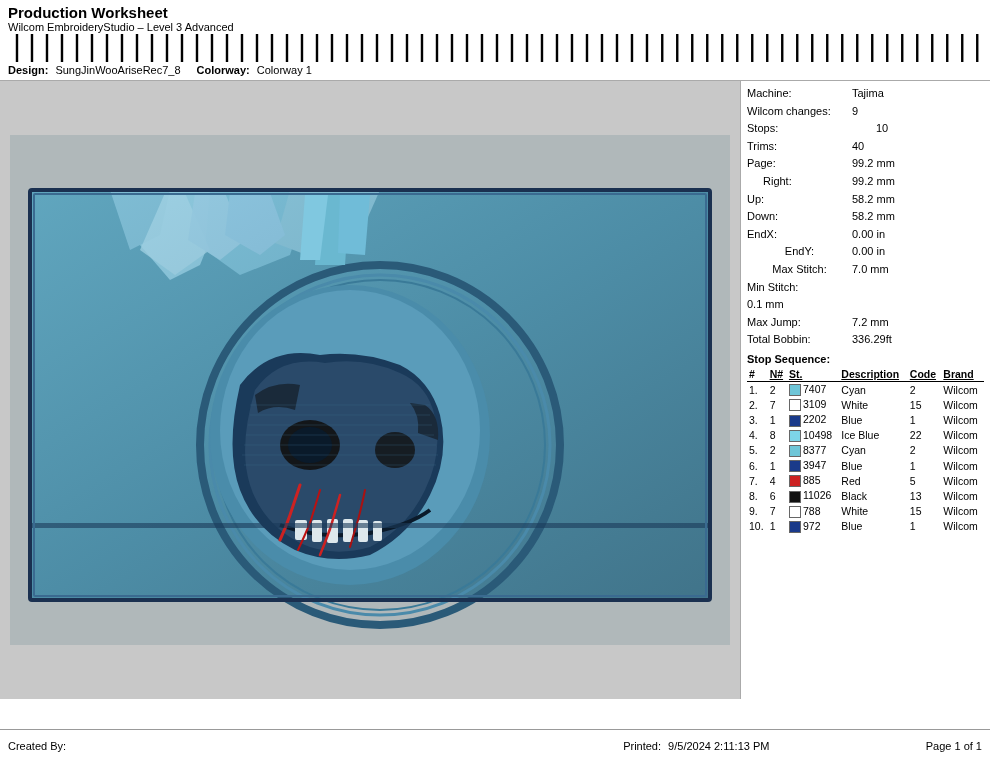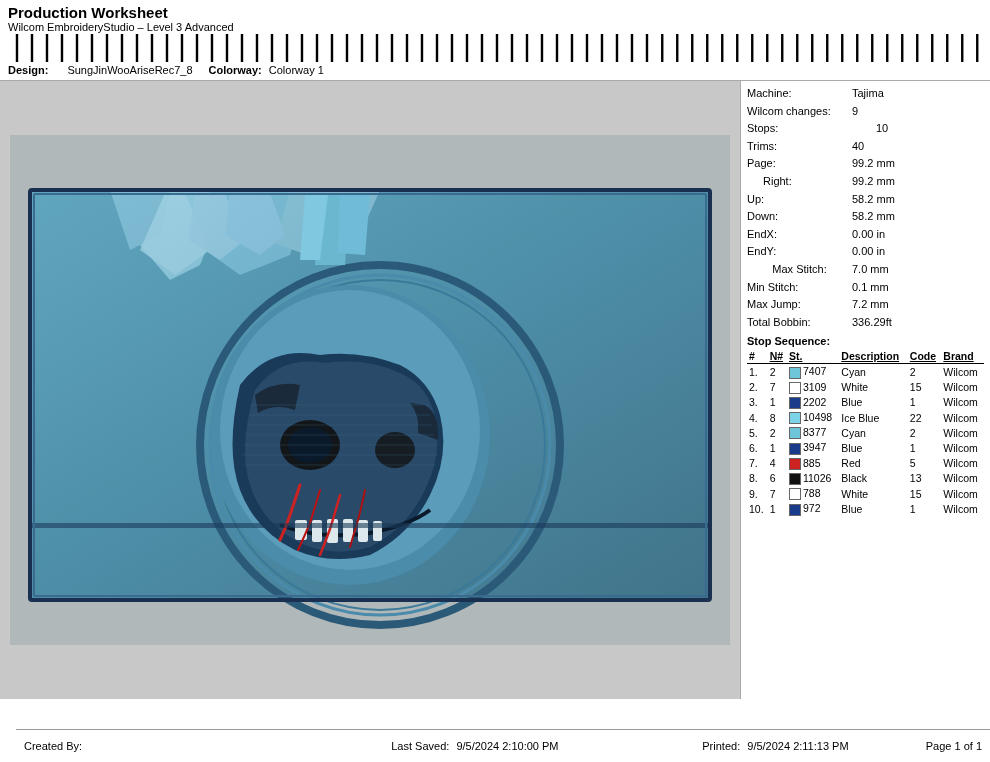--- a/index.html
+++ b/index.html
@@ -27,21 +27,21 @@
   <div style="display:flex; justify-content:space-between; align-items:flex-start; border-bottom:1px solid #aaa;">
     <div style="padding:4px 8px; flex:1;">
       <div style="font-size:15px; font-weight:bold;">Production Worksheet</div>
       <div style="font-size:11px;">Wilcom EmbroideryStudio – Level 3 Advanced</div>
       <div style="font-family:'Courier New',monospace; font-size:30px; letter-spacing:-3px; line-height:0.9; margin:2px 0;">
         |||||||||||||||||||||||||||||||||||||||||||||||||||||||||||||||||||||||
       </div>
       <div style="display:flex; gap:16px; font-size:11px;">
         <div>
           <span style="font-weight:bold;">Design:</span>
-          <span style="margin-left:16px;text-align:center;">SungJinWooAriseRec7_8</span>
+          <span style="margin-left:4px;text-align:center;">SungJinWooAriseRec7_8</span>
         </div>
         <div>
           <span style="font-weight:bold;">Colorway:</span>
           <span style="margin-left:4px;">Colorway 1</span>
         </div>
       </div>
     </div>
 
   </div>
 
@@ -158,29 +158,29 @@
           <span>58.2 mm</span>
         </div>
         <div style="display:flex; line-height:1.6;">
           <span style="width:105px;">Down:</span>
           <span>58.2 mm</span>
         </div>
         <div style="display:flex; line-height:1.6;">
           <span style="width:105px;">EndX:</span>
           <span>0.00 in</span>
         </div>
-        <div style="display:flex; line-height:1.6;">
+        <div style="display:flex; line-height:1.6;text-align:center;">
           <span style="width:105px;">EndY:</span>
           <span>0.00 in</span>
         </div>
         <div style="display:flex; line-height:1.6;">
           <span style="width:105px;text-align:center;">Max Stitch:</span>
           <span>7.0 mm</span>
         </div>
-        <div style="display:flex; line-height:1.6;">
+        <div style="display:flex; line-height:1.6;flex-direction:column;">
           <span style="width:105px;">Min Stitch:</span>
           <span>0.1 mm</span>
         </div>
         <div style="display:flex; line-height:1.6;">
           <span style="width:105px;">Max Jump:</span>
           <span>7.2 mm</span>
         </div>
         <div style="display:flex; line-height:1.6;">
           <span style="width:105px;">Total Bobbin:</span>
           <span>336.29ft</span>
@@ -300,27 +300,23 @@
       <td style="padding:1px 2px;">Blue</td>
       <td style="padding:1px 2px;">1</td>
       <td style="padding:1px 2px;">Wilcom</td>
     </tr>
             </tbody>
         </table>
       </div>
     </div>
   </div>
 
-  <div style="position:absolute; bottom:0; left:16px; right:0; height:22px; border-top:1px solid #999; display:flex; align-items:center; padding:16px 8px; font-size:11px; background:#fff;">
+  <div style="position:absolute; bottom:0; left:0; right:0; height:22px; border-top:1px solid #999; display:flex; align-items:center; padding:16px 8px; font-size:11px; background:#fff;">
     <div style="flex:1; text-align:left;">
       <span>Created By:</span>
-    </div>
-    <div style="flex:1; text-align:center;">
-      <span>Last Saved:</span>
-      <span style="margin-left:4px;">9/5/2024 2:10:00 PM</span>
     </div>
     <div style="flex:1; text-align:center;">
       <span>Printed:</span>
       <span style="margin-left:4px;">9/5/2024 2:11:13 PM</span>
     </div>
     <div style="flex:0 0 auto;">
       <span>Page 1 of 1</span>
     </div>
   </div>
 

